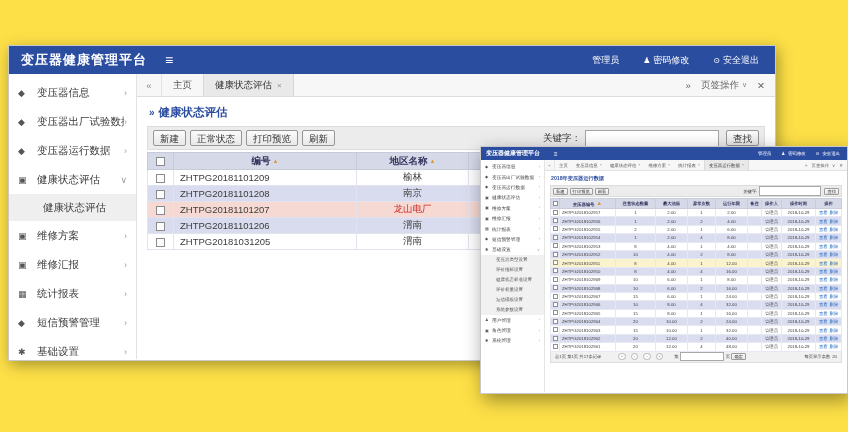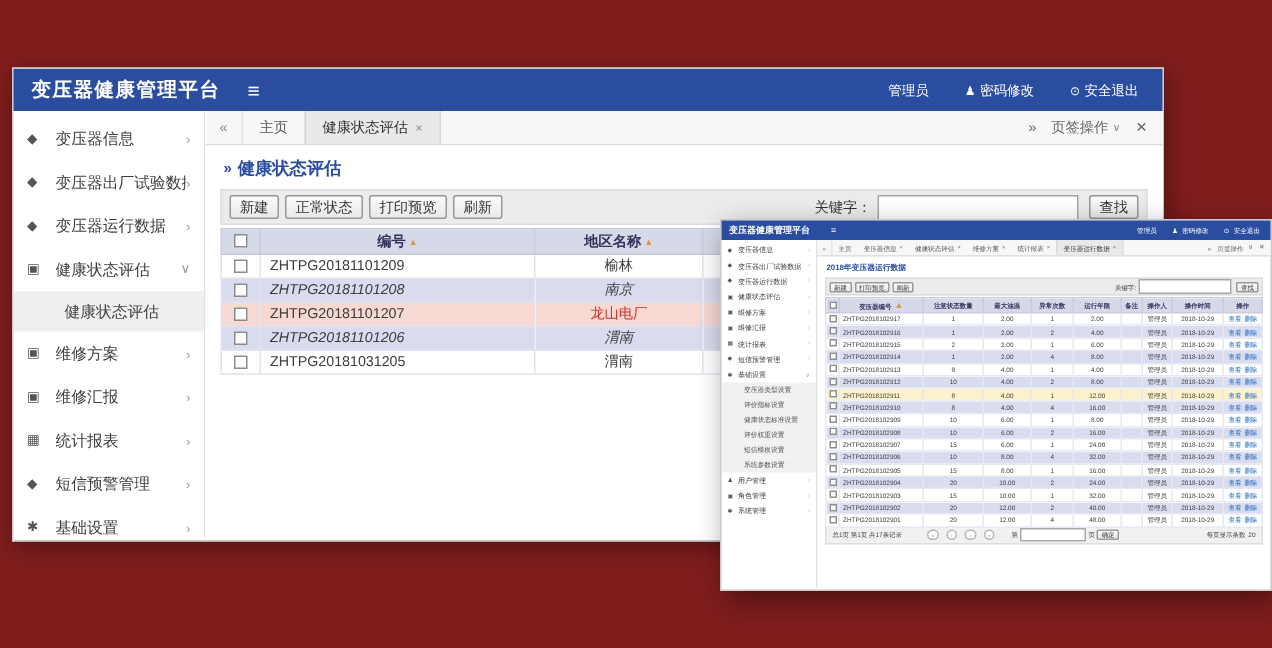--- a/index.html
+++ b/index.html
@@ -1,16 +1,16 @@
 <!DOCTYPE html>
 <html><head>
 <meta charset="utf-8">
 <style>
   html,body{margin:0;padding:0;background:#fff;}
-  .canvas{position:relative;width:848px;height:432px;background:#7f1d1d;overflow:hidden;
+  .canvas{position:relative;width:848px;height:432px;background:#fde047;overflow:hidden;
           font-family:"Liberation Sans","DejaVu Sans",sans-serif;}
   .win{position:absolute;background:#fff;border:1px solid #c9c9c9;box-shadow:2px 4px 14px rgba(0,0,0,.35);}
 
   
   .w1{left:8px;top:45px;width:766px;height:314px;}
   .w1-titlebar{height:28px;background:#2b4da0;display:flex;align-items:center;color:#fff;}
   .w1-brand{width:130px;padding-left:12px;font-size:13px;font-weight:bold;letter-spacing:1px;white-space:nowrap;}
   .w1-burger{margin-left:14px;font-size:14px;cursor:pointer;}
   .w1-tbright{margin-left:auto;display:flex;align-items:center;gap:24px;font-size:9px;padding-right:16px;}
   .tb-link{display:flex;align-items:center;gap:3px;cursor:pointer;}
@@ -38,21 +38,21 @@
   .w1-toolbar{background:#ececec;border:1px solid #dcdcdc;height:22px;display:flex;align-items:center;gap:4px;padding:0 5px;}
   .w1-btn{background:linear-gradient(#fbfbfb,#e8e8e8);border:1px solid #979797;border-radius:2px;font-size:9.5px;color:#333;
           padding:1px 6px;height:16px;line-height:13px;cursor:pointer;font-family:inherit;}
   .w1-kwlabel{margin-left:auto;font-size:9.5px;color:#333;}
   .w1-kwinput{width:128px;height:13px;border:1px solid #a5a5a5;background:#fff;margin-right:3px;font-size:9.5px;}
   .w1-grid{width:100%;border-collapse:collapse;table-layout:fixed;font-size:9.5px;color:#3c3c3c;margin-top:2px;}
   .w1-grid th{background:#d6d9e8;border:1px solid #c7cadb;height:16px;font-weight:bold;color:#33335c;padding:0 4px;text-align:center;white-space:nowrap;}
   .w1-grid td{border:1px solid #e1e3ef;height:15px;padding:0 6px;white-space:nowrap;overflow:hidden;}
   .w1-grid td.ctr{text-align:center;padding:0;}
   tr.t-white td{background:#fff;}
-  tr.t-lav td{background:#d9dcef;font-style:italic;}
+  tr.t-lav td{background:#d9dcef;}
   tr.t-pink td{background:#f7d9d3;}
   .cbx{width:7px;height:7px;border:1px solid #8b8b8b;background:#fcfcfc;display:inline-block;vertical-align:middle;}
   .sort-caret{font-size:6px;color:#d9953c;margin-left:2px;vertical-align:1px;}
   .red-text{color:#c9302c;}
   .w1-pagebar{border:1px solid #dcdcdc;border-top:none;background:#f1f1f1;height:19px;display:flex;align-items:center;font-size:9.5px;color:#444;padding:0 8px;}
   .w1-pager{display:flex;gap:14px;margin:0 auto;}
   .pcircle{width:13px;height:13px;border-radius:50%;border:1px solid #b3b3b3;background:#fdfdfd;display:flex;align-items:center;justify-content:center;font-size:7px;color:#777;cursor:pointer;}
   .w1-jump{display:flex;align-items:center;gap:3px;}
   .w1-jumpinput{width:30px;height:12px;border:1px solid #a5a5a5;background:#fff;font-size:9px;text-align:center;}
 

